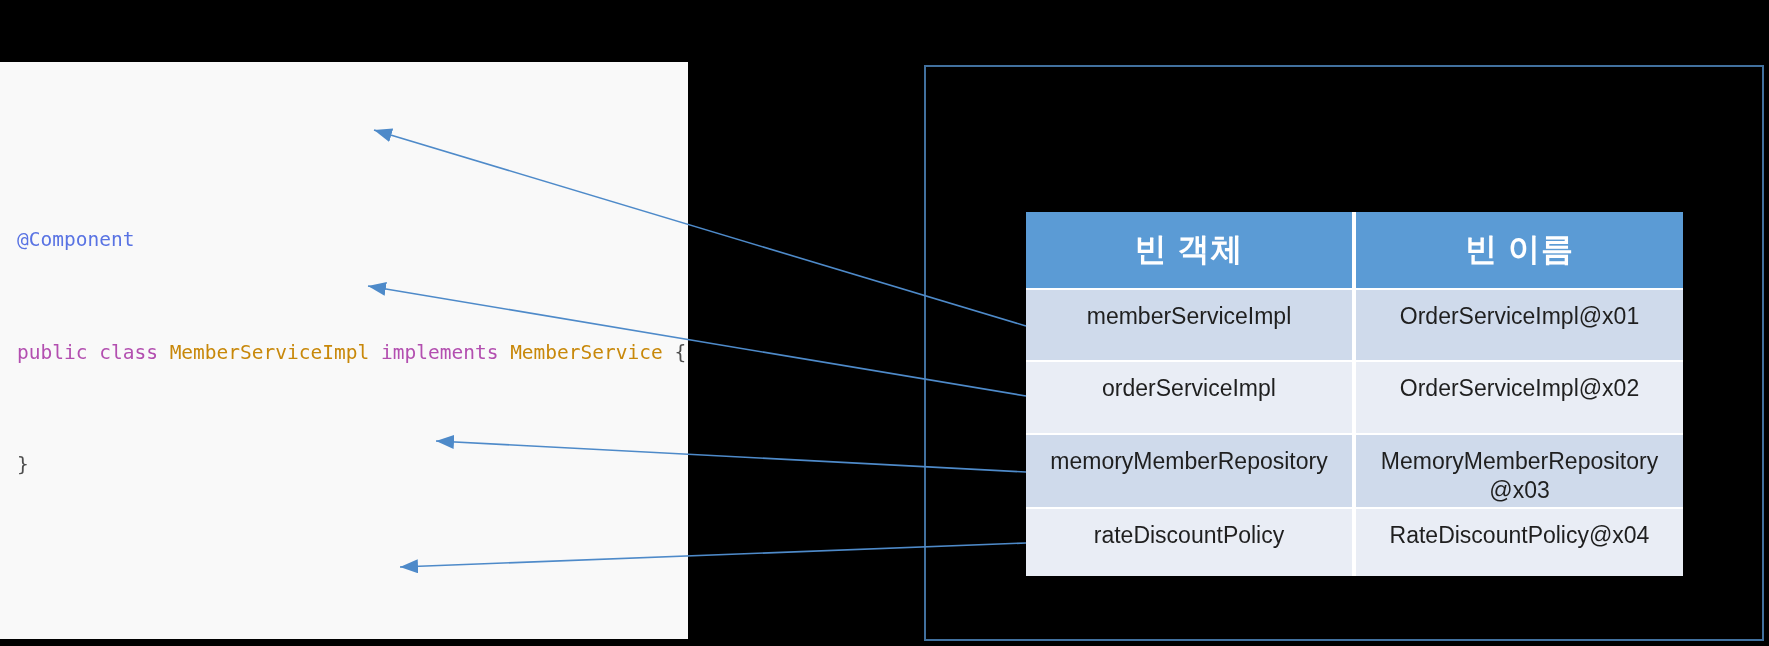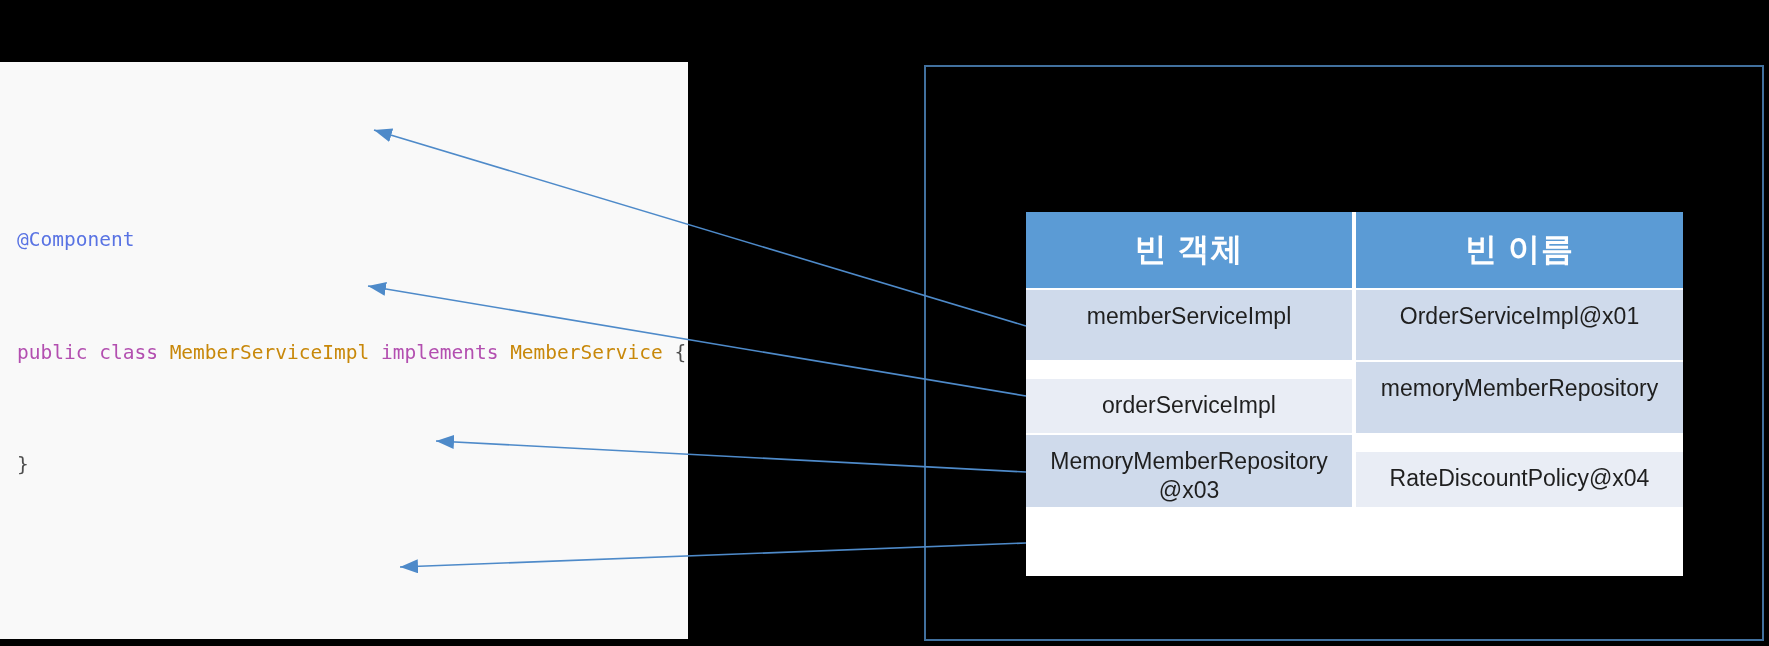--- a/index.html
+++ b/index.html
@@ -66,21 +66,21 @@
   .td {
     font-size: 23px;
     line-height: 29px;
     color: var(--cell-text, #1f1f1f);
     text-align: center;
     padding-top: 12px;
     box-sizing: border-box;
     white-space: pre-line;
   }
   .band-dark  { background: var(--band-dark, #cfdaeb); }
-  .band-light { background: var(--band-light, #e9edf5); margin-top: 17px; }
+  .band-light { background: var(--band-light, #e9edf5); }
 
   
   .arrows {
     position: absolute;
     left: 0; top: 0;
     width: 1769px; height: 646px;
     pointer-events: none;
   }
 </style>
 </head>
@@ -101,23 +101,25 @@
 
   
 </div>
   <div class="frame"></div>
   <div class="bean-table" id="bean-table">
       <div class="th">빈 객체</div>
       <div class="th">빈 이름</div>
       <div class="td band-dark">memberServiceImpl</div>
       <div class="td band-dark">OrderServiceImpl@x01</div>
       <div class="td band-light">orderServiceImpl</div>
+      <div class="td band-light">OrderServiceImpl@x02</div>
       <div class="td band-dark">memoryMemberRepository</div>
       <div class="td band-dark">MemoryMemberRepository
 @x03</div>
+      <div class="td band-light">rateDiscountPolicy</div>
       <div class="td band-light">RateDiscountPolicy@x04</div>
     </div>
   <svg class="arrows" id="arrows" width="1769" height="646" viewBox="0 0 1769 646" xmlns="http://www.w3.org/2000/svg">
     <defs>
       <marker id="ah" markerUnits="userSpaceOnUse" markerWidth="20" markerHeight="14" refX="18" refY="7" orient="auto">
         <path d="M0,0 L18,7 L0,14 Z" fill="#4e8ac9"></path>
       </marker>
     </defs>
   <line x1="1026" y1="326" x2="374" y2="130" stroke="#4e8ac9" stroke-width="1.6" marker-end="url(#ah)"></line>
       <line x1="1026" y1="396" x2="368" y2="286" stroke="#4e8ac9" stroke-width="1.6" marker-end="url(#ah)"></line>

